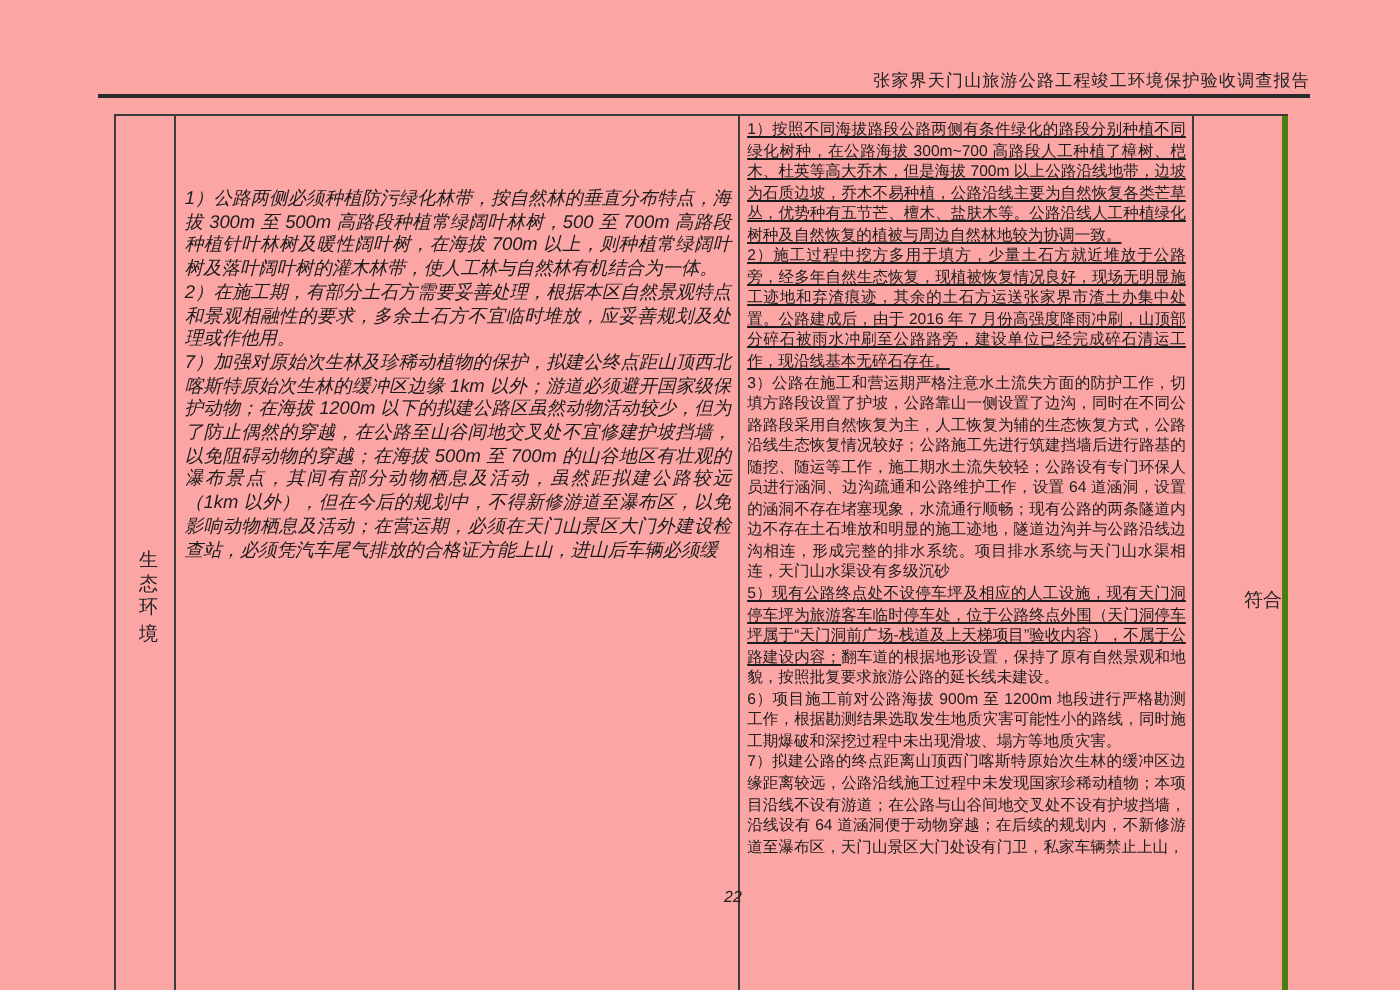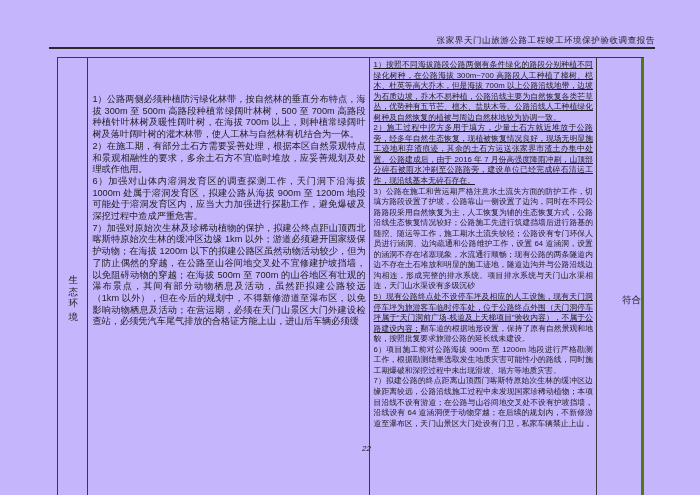--- a/index.html
+++ b/index.html
@@ -1,17 +1,17 @@
 <!DOCTYPE html>
 <html><head>
 <meta charset="utf-8">
 <style>
   html,body{margin:0;padding:0;background:#ffffff;}
   .page{
-    position:relative;width:700px;height:495px;background:#c4b5fd;overflow:hidden;
+    position:relative;width:700px;height:495px;background:#fca5a5;overflow:hidden;
     font-family:"Liberation Sans","DejaVu Sans",sans-serif;color:#1c1c1c;
   }
   .doc-header{
     position:absolute;top:35px;left:49px;width:606px;
     text-align:right;font-size:8.5px;letter-spacing:0.6px;color:#222;
     white-space:nowrap;
   }
   .header-rule{
     position:absolute;top:47px;left:49px;width:606px;height:2px;background:#2a2a2a;
   }
@@ -25,21 +25,21 @@
   .col-rowheader{
     width:31px;display:flex;align-items:center;justify-content:center;
     padding-top:28px;
   }
   .vertical-text{
     writing-mode:vertical-lr;text-orientation:upright;
     font-size:9.5px;letter-spacing:12px;color:#222;
   }
   .col-req{
     width:287px;padding:36px 3px 0 4px;
-    font-size:9.2px;line-height:11.7px;text-align:justify;
+    font-size:9.2px;line-height:11.7px;text-align:justify;font-style:italic;
   }
   .col-impl{
     width:232px;padding:2px 3px 0 4px;
     font-size:7.8px;line-height:10.55px;text-align:justify;
   }
   .col-concl{
     width:45px;border-right:3px solid #4d7c0f;
     display:flex;align-items:center;justify-content:flex-end;
     padding-top:48px;font-size:9.5px;color:#222;
   }
@@ -59,21 +59,20 @@
   </div>
   <div class="header-rule"></div>
 
   <div class="accept-table">
     <div class="col col-rowheader">
       <div class="vertical-text">生态环境</div>
     </div>
     <div class="col col-req">
         <p class="cell-p">1）公路两侧必须种植防污绿化林带，按自然林的垂直分布特点，海拔 300m 至 500m 高路段种植常绿阔叶林树，500 至 700m 高路段种植针叶林树及暖性阔叶树，在海拔 700m 以上，则种植常绿阔叶树及落叶阔叶树的灌木林带，使人工林与自然林有机结合为一体。</p>
         <p class="cell-p">2）在施工期，有部分土石方需要妥善处理，根据本区自然景观特点和景观相融性的要求，多余土石方不宜临时堆放，应妥善规划及处理或作他用。</p>
-        <p class="cell-p">6）加强对山体内溶洞发育区的调查探测工作，天门洞下沿海拔 1000m 处属于溶洞发育区，拟建公路从海拔 900m 至 1200m 地段可能处于溶洞发育区内，应当大力加强进行探勘工作，避免爆破及深挖过程中造成严重危害。</p>
         <p class="cell-p">7）加强对原始次生林及珍稀动植物的保护，拟建公终点距山顶西北喀斯特原始次生林的缓冲区边缘 1km 以外；游道必须避开国家级保护动物；在海拔 1200m 以下的拟建公路区虽然动物活动较少，但为了防止偶然的穿越，在公路至山谷间地交叉处不宜修建护坡挡墙，以免阻碍动物的穿越；在海拔 500m 至 700m 的山谷地区有壮观的瀑布景点，其间有部分动物栖息及活动，虽然距拟建公路较远（1km 以外），但在今后的规划中，不得新修游道至瀑布区，以免影响动物栖息及活动；在营运期，必须在天门山景区大门外建设检查站，必须凭汽车尾气排放的合格证方能上山，进山后车辆必须缓</p>
       </div>
     <div class="col col-impl">
         <p class="cell-p"><span class="u">1）按照不同海拔路段公路两侧有条件绿化的路段分别种植不同绿化树种，在公路海拔 300m~700 高路段人工种植了樟树、桤木、杜英等高大乔木，但是海拔 700m 以上公路沿线地带，边坡为石质边坡，乔木不易种植，公路沿线主要为自然恢复各类芒草丛，优势种有五节芒、檀木、盐肤木等。公路沿线人工种植绿化树种及自然恢复的植被与周边自然林地较为协调一致。</span></p>
         <p class="cell-p"><span class="u">2）施工过程中挖方多用于填方，少量土石方就近堆放于公路旁，经多年自然生态恢复，现植被恢复情况良好，现场无明显施工迹地和弃渣痕迹，其余的土石方运送张家界市渣土办集中处置。公路建成后，由于 2016 年 7 月份高强度降雨冲刷，山顶部分碎石被雨水冲刷至公路路旁，建设单位已经完成碎石清运工作，现沿线基本无碎石存在。</span></p>
         <p class="cell-p"><span>3）公路在施工和营运期严格注意水土流失方面的防护工作，切填方路段设置了护坡，公路靠山一侧设置了边沟，同时在不同公路路段采用自然恢复为主，人工恢复为辅的生态恢复方式，公路沿线生态恢复情况较好；公路施工先进行筑建挡墙后进行路基的随挖、随运等工作，施工期水土流失较轻；公路设有专门环保人员进行涵洞、边沟疏通和公路维护工作，设置 64 道涵洞，设置的涵洞不存在堵塞现象，水流通行顺畅；现有公路的两条隧道内边不存在土石堆放和明显的施工迹地，隧道边沟并与公路沿线边沟相连，形成完整的排水系统。项目排水系统与天门山水渠相连，天门山水渠设有多级沉砂</span></p>
         <p class="cell-p"><span class="u">5）现有公路终点处不设停车坪及相应的人工设施，现有天门洞停车坪为旅游客车临时停车处，位于公路终点外围（天门洞停车坪属于“天门洞前广场-栈道及上天梯项目”验收内容），不属于公路建设内容；</span><span>翻车道的根据地形设置，保持了原有自然景观和地貌，按照批复要求旅游公路的延长线未建设。</span></p>
         <p class="cell-p"><span>6）项目施工前对公路海拔 900m 至 1200m 地段进行严格勘测工作，根据勘测结果选取发生地质灾害可能性小的路线，同时施工期爆破和深挖过程中未出现滑坡、塌方等地质灾害。</span></p>
         <p class="cell-p"><span>7）拟建公路的终点距离山顶西门喀斯特原始次生林的缓冲区边缘距离较远，公路沿线施工过程中未发现国家珍稀动植物；本项目沿线不设有游道；在公路与山谷间地交叉处不设有护坡挡墙，沿线设有 64 道涵洞便于动物穿越；在后续的规划内，不新修游道至瀑布区，天门山景区大门处设有门卫，私家车辆禁止上山，</span></p>
       </div>

